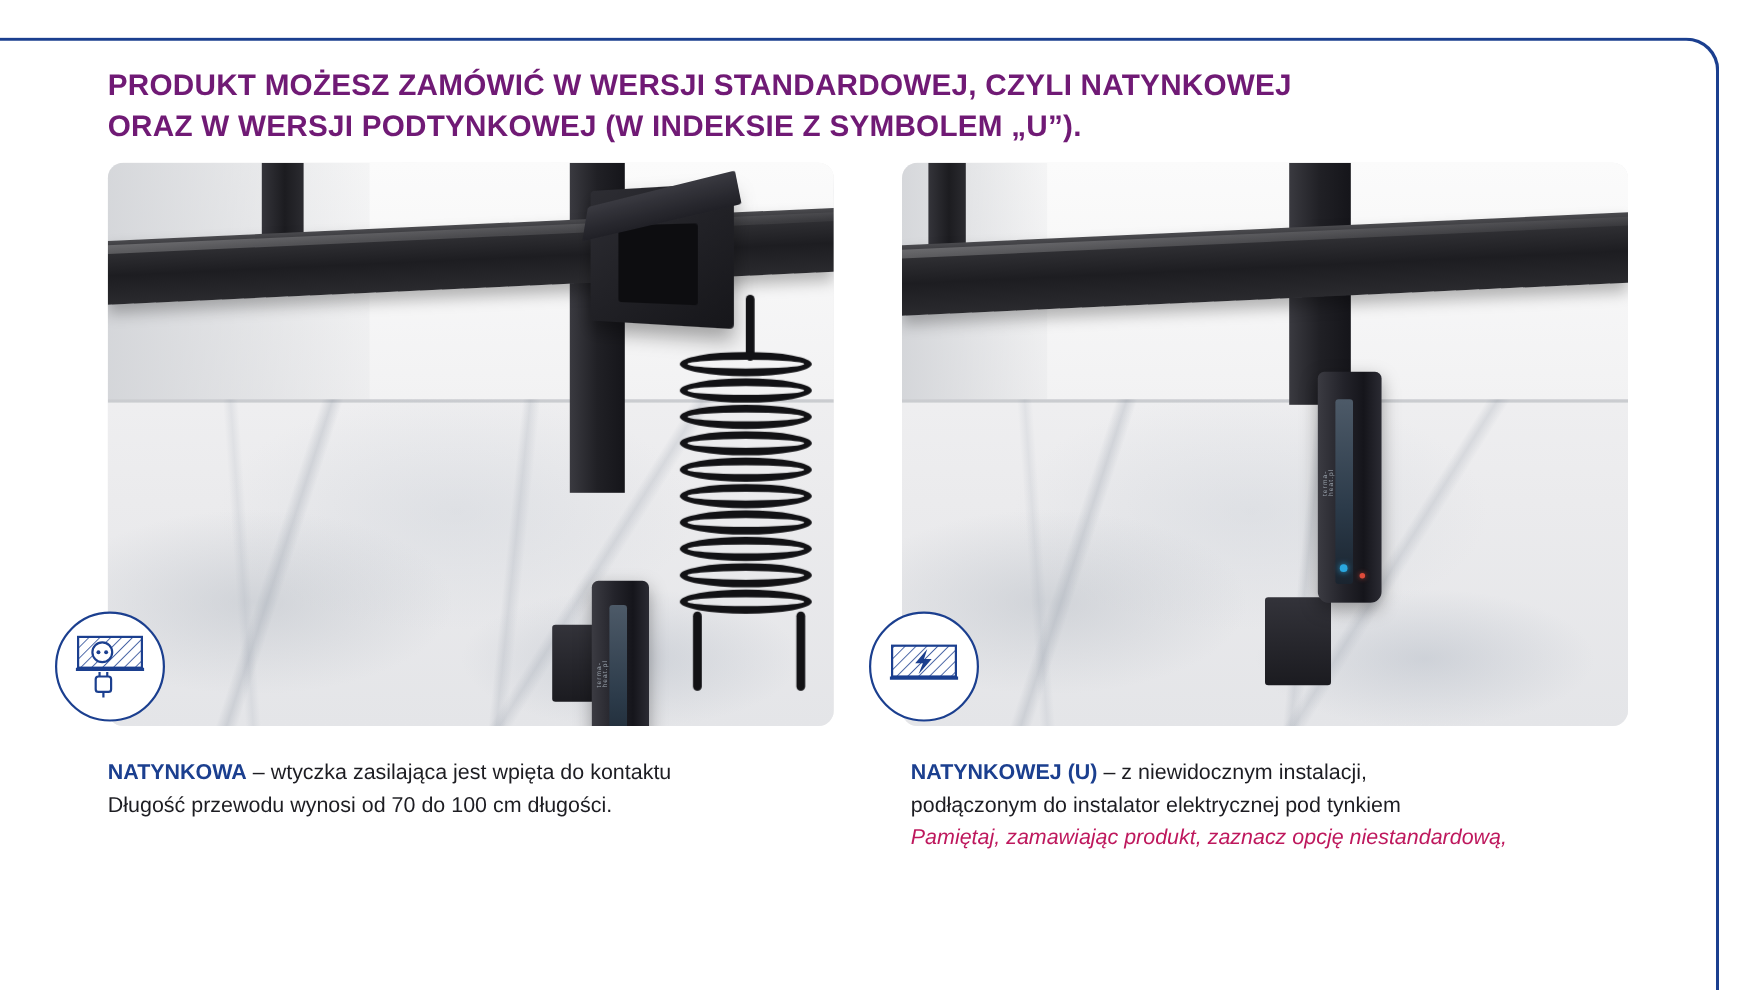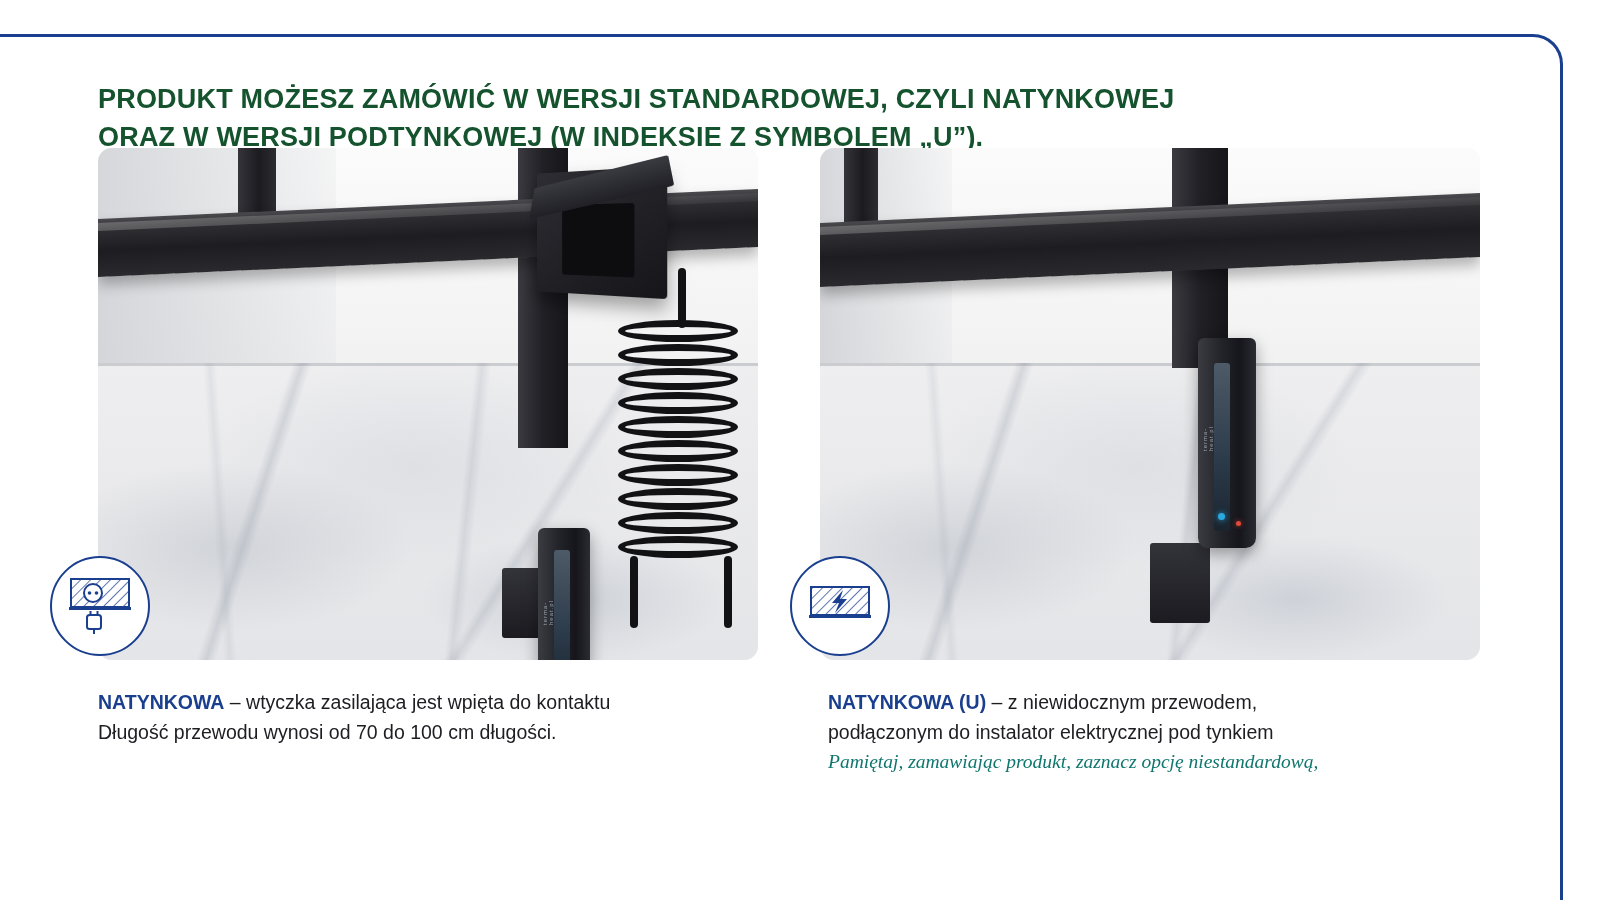--- a/index.html
+++ b/index.html
@@ -36,27 +36,27 @@
     left: 0;
     top: 0;
     width: 1600px;
     height: 900px;
   }
 
   
   .heading {
     position: absolute;
     left: 98px;
-    top: 62px;
+    top: 40px;
     width: 1300px;
     font-size: 27px;
     font-weight: bold;
     letter-spacing: 0.2px;
     line-height: 1.42;
-    color: #14532d;
+    color: #701a75;
   }
   .heading .line {
     display: block;
     white-space: nowrap;
   }
 
   
   .photo {
     position: absolute;
     border-radius: 14px;
@@ -292,23 +292,22 @@
     line-height: 1.52;
     color: #1d1d22;
   }
   .caption-left { left: 98px; top: 688px; width: 660px; }
   .caption-right { left: 828px; top: 688px; width: 700px; }
   .cap-title {
     color: #1b3f8f;
     font-weight: bold;
   }
   .cap-italic {
-    color: #0f766e;
+    color: #be185d;
     font-style: italic;
-    font-family: Liberation Serif, serif;
   }
   .cap-line { display: block; white-space: nowrap; }
 </style>
 </head>
 <body>
 
 <div class="content">
 
   <div class="page-frame"></div>
 
@@ -412,18 +411,18 @@
       <path d="M36 17 L25 30 L32 30 L28 40 L40 26 L33 26 Z" fill="#1b3f8f"></path>
     </svg>
   </div>
 
   <div class="caption caption-left">
     <span class="cap-line"><span class="cap-title">NATYNKOWA</span><span> – wtyczka zasilająca jest wpięta do kontaktu</span></span>
     <span class="cap-line">Długość przewodu wynosi od 70 do 100 cm długości.</span>
   </div>
 
   <div class="caption caption-right">
-    <span class="cap-line"><span class="cap-title">NATYNKOWA (U)</span><span> – z niewidocznym przewodem,</span></span>
+    <span class="cap-line"><span class="cap-title">NATYNKOWEJ (U)</span><span> – z niewidocznym instalacji,</span></span>
     <span class="cap-line">podłączonym do instalator elektrycznej pod tynkiem</span>
     <span class="cap-line cap-italic">Pamiętaj, zamawiając produkt, zaznacz opcję niestandardową,</span>
   </div>
 
 </div>
 
 </body></html>

